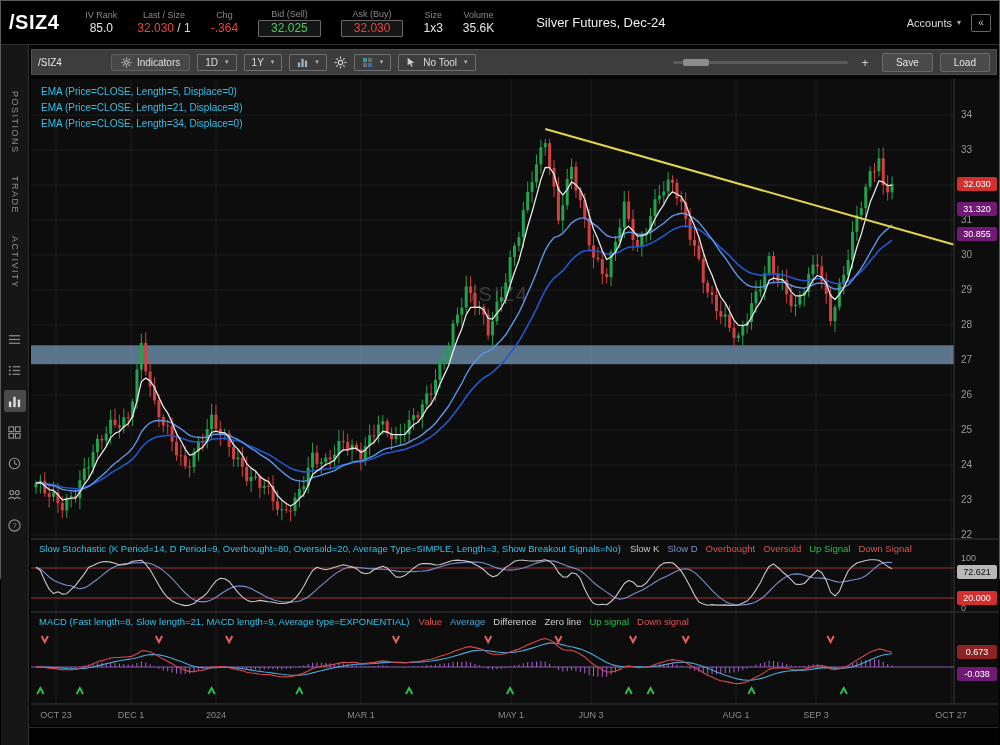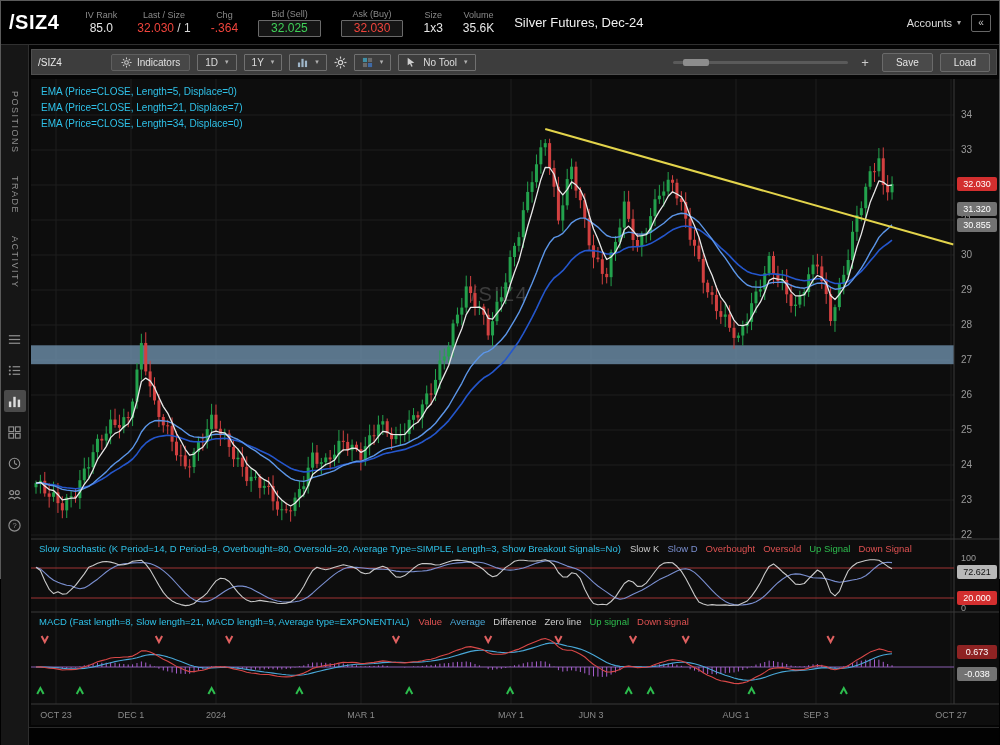--- a/index.html
+++ b/index.html
@@ -11,21 +11,21 @@
   .topbar { position:absolute; left:0; top:0; width:998px; height:44px; background:#000;
             border-bottom:1px solid #303030; display:flex; align-items:center; padding:0 8px; }
   .logo { font-size:20px; font-weight:bold; color:#fff; letter-spacing:0.5px; margin-right:26px; }
   .qfield { display:flex; flex-direction:column; align-items:center; justify-content:center; margin-right:20px; }
   .qlabel { font-size:9px; color:#8a8a8a; line-height:12px; white-space:nowrap; }
   .qvalue { font-size:12px; color:#e8e8e8; line-height:15px; white-space:nowrap; }
   .red   { color:#f0443c; }
   .green { color:#3fd158; }
   .qbox  { border:1px solid #6a6a6a; background:#151515; padding:0 12px; border-radius:1px; }
   .suffix { color:#d8d8d8; }
-  .desc { font-size:13px; color:#f0f0f0; margin-left:0; white-space:nowrap; }
+  .desc { font-size:13px; color:#f0f0f0; margin-left:22px; white-space:nowrap; }
   .spacer { flex:1; }
   .accounts { display:flex; align-items:center; gap:5px; color:#dcdcdc; font-size:11px; margin-right:10px; cursor:pointer; }
   .accounts .chev { font-size:8px; color:#aaa; }
   .collapse-btn { width:20px; height:18px; border:1px solid #666; border-radius:2px; color:#c0c0c0;
                   font-size:10px; display:flex; align-items:center; justify-content:center; cursor:pointer; }
 
   
   .sidebar { position:absolute; left:0; top:44px; width:28px; height:700px; background:#161616;
              border-right:1px solid #2e2e2e; display:flex; flex-direction:column; align-items:center; padding-top:46px; }
   .vtab { writing-mode:vertical-rl; color:#8f8f8f; font-size:9px; letter-spacing:1.5px; margin-bottom:22px; cursor:pointer; }
@@ -56,21 +56,21 @@
   
   .chart-wrap { position:absolute; left:2px; top:34px; width:968px; height:646px; background:#0d0d0d; }
   .chart-wrap svg { position:absolute; left:0; top:0; }
   .ema-label { position:absolute; left:10px; font-size:10px; color:#2fc1e8; white-space:nowrap; }
   .study-row { position:absolute; left:8px; display:flex; gap:9px; font-size:9.5px; align-items:center; white-space:nowrap; }
   .study-title { color:#2fc1e8; }
   .leg { font-size:9.5px; }
   .badge { position:absolute; left:926px; width:40px; text-align:center; font-size:9px;
            padding:2px 0; border-radius:2px; color:#fff; }
   .badge.red  { background:#d32f2f; color:#fff; }
-  .badge.blue { background:#737373; color:#fff; }
+  .badge.blue { background:#701a75; color:#fff; }
   .badge.gray { background:#b8b8b8; color:#111; }
   .badge.dred { background:#8e2323; color:#fff; }
 
   .bottom-strip { position:absolute; left:0; top:682px; width:970px; height:18px; background:#020202; border-top:1px solid #2a2a2a; }
 </style>
 </head>
 <body>
 
 <div class="app">
 
@@ -930,21 +930,21 @@
           <text x="185" y="639" fill="#8a8a8a" font-size="9" text-anchor="middle" font-family="Liberation Sans, sans-serif">2024</text>
           <text x="330" y="639" fill="#8a8a8a" font-size="9" text-anchor="middle" font-family="Liberation Sans, sans-serif">MAR 1</text>
           <text x="480" y="639" fill="#8a8a8a" font-size="9" text-anchor="middle" font-family="Liberation Sans, sans-serif">MAY 1</text>
           <text x="560" y="639" fill="#8a8a8a" font-size="9" text-anchor="middle" font-family="Liberation Sans, sans-serif">JUN 3</text>
           <text x="705" y="639" fill="#8a8a8a" font-size="9" text-anchor="middle" font-family="Liberation Sans, sans-serif">AUG 1</text>
           <text x="785" y="639" fill="#8a8a8a" font-size="9" text-anchor="middle" font-family="Liberation Sans, sans-serif">SEP 3</text>
           <text x="920" y="639" fill="#8a8a8a" font-size="9" text-anchor="middle" font-family="Liberation Sans, sans-serif">OCT 27</text>
         </svg>
 
       <div class="ema-label" style="top:7px">EMA (Price=CLOSE, Length=5, Displace=0)</div>
-      <div class="ema-label" style="top:23px">EMA (Price=CLOSE, Length=21, Displace=7)</div>
+      <div class="ema-label" style="top:23px">EMA (Price=CLOSE, Length=21, Displace=8)</div>
       <div class="ema-label" style="top:39px">EMA (Price=CLOSE, Length=34, Displace=0)</div>
 
       <div class="study-row" style="top:464px">
         <span class="study-title">Slow Stochastic (K Period=14, D Period=9, Overbought=80, Oversold=20, Average Type=SIMPLE, Length=3, Show Breakout Signals=No)</span>
         <span id="stoch-legend" style="display:flex;gap:8px;">
             <span class="leg" style="color: rgb(201, 201, 201);">Slow K</span>
             <span class="leg" style="color: rgb(122, 143, 208);">Slow D</span>
             <span class="leg" style="color: rgb(224, 82, 82);">Overbought</span>
             <span class="leg" style="color: rgb(224, 82, 82);">Oversold</span>
             <span class="leg" style="color: rgb(45, 189, 78);">Up Signal</span>
@@ -958,21 +958,21 @@
             <span class="leg" style="color: rgb(73, 168, 216);">Average</span>
             <span class="leg" style="color: rgb(207, 207, 207);">Difference</span>
             <span class="leg" style="color: rgb(207, 207, 207);">Zero line</span>
             <span class="leg" style="color: rgb(45, 189, 78);">Up signal</span>
             <span class="leg" style="color: rgb(224, 82, 82);">Down signal</span>
           </span>
       </div>
 
       <div class="badge red" style="top:98px">32.030</div>
       <div class="badge blue" style="top:123px">31.320</div>
-      <div class="badge blue" style="top:139px">30.855</div>
+      <div class="badge blue" style="top:148px">30.855</div>
       <div class="badge gray" style="top:486px">72.621</div>
       <div class="badge red" style="top:512px">20.000</div>
       <div class="badge dred" style="top:566px">0.673</div>
       <div class="badge blue" style="top:588px">-0.038</div>
     </div>
 
     <div class="bottom-strip"></div>
   </div>
 </div>
 

